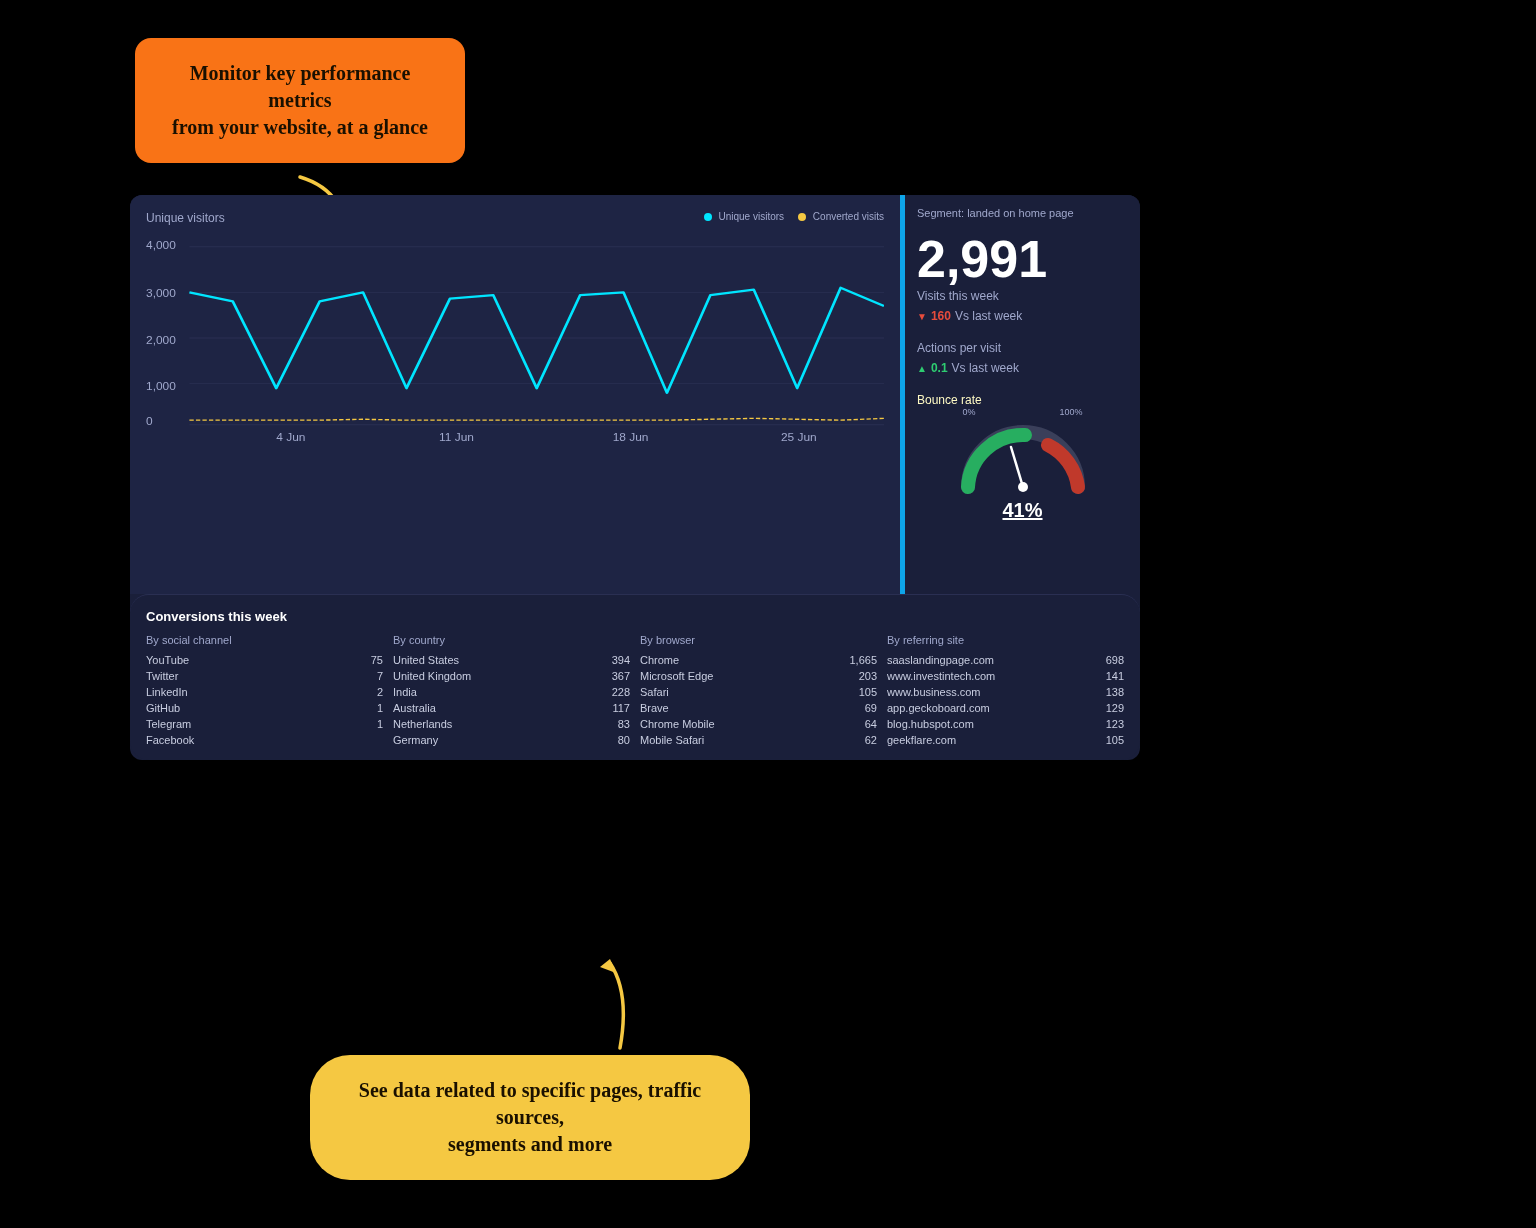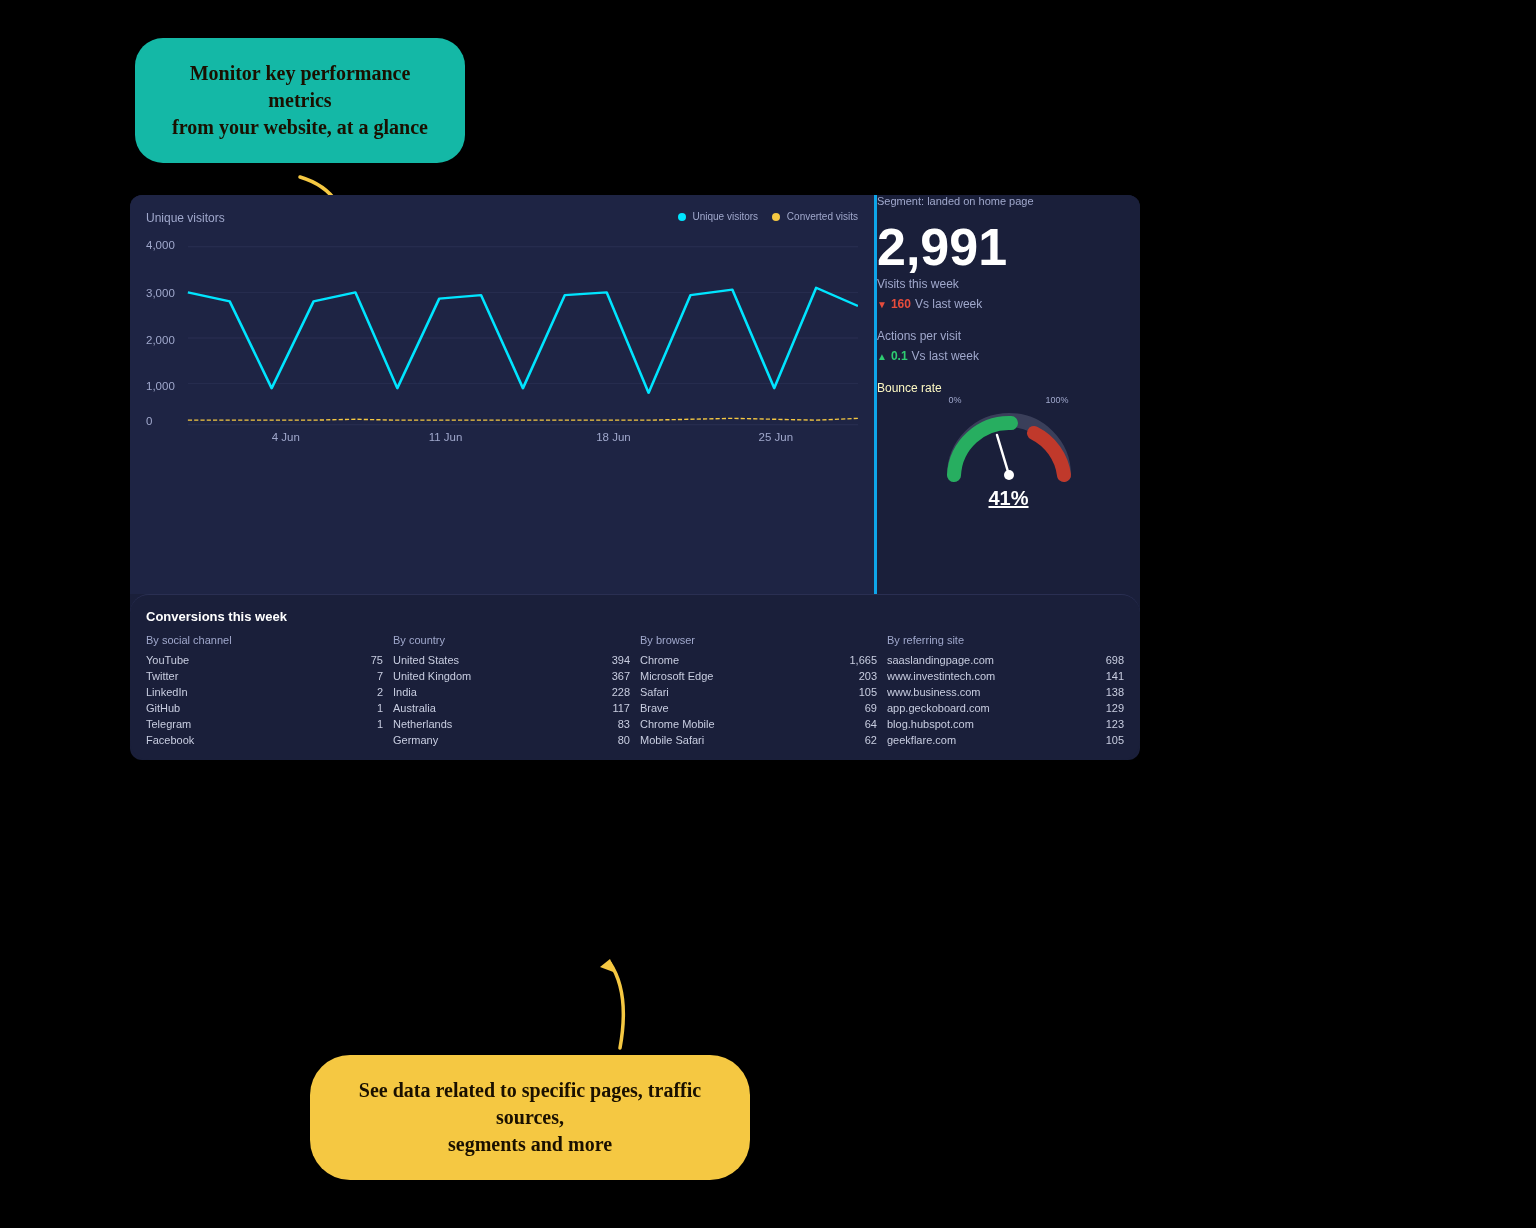--- a/index.html
+++ b/index.html
@@ -66,24 +66,24 @@
       vertical-align: middle;
     }
 
     .chart-svg {
       width: 100%;
       height: 210px;
     }
 
     
     .segment-panel {
-      width: 266px;
+      width: 240px;
       background: #1a1f3a;
-      padding: 0;
-      border-left: 3px solid #0ea5e9;
+      padding: 12px;
+      border-left: 5px solid #0ea5e9;
     }
 
     .segment-title {
       color: #a0a8cc;
       font-size: 11px;
       margin-bottom: 14px;
     }
 
     .metric-value {
       font-size: 52px;
@@ -196,22 +196,22 @@
     .data-row .num {
       color: #c8cde0;
     }
 
     
     .bubble-top {
       position: absolute;
       top: 38px;
       left: 135px;
       width: 330px;
-      background: #14b8a6;
-      border-radius: 28px;
+      background: #f97316;
+      border-radius: 16px;
       padding: 22px 30px;
       text-align: center;
       font-size: 20px;
       font-weight: bold;
       color: #1a1000;
       font-family: 'Georgia', serif;
       line-height: 1.35;
     }
 
     .bubble-bottom {

